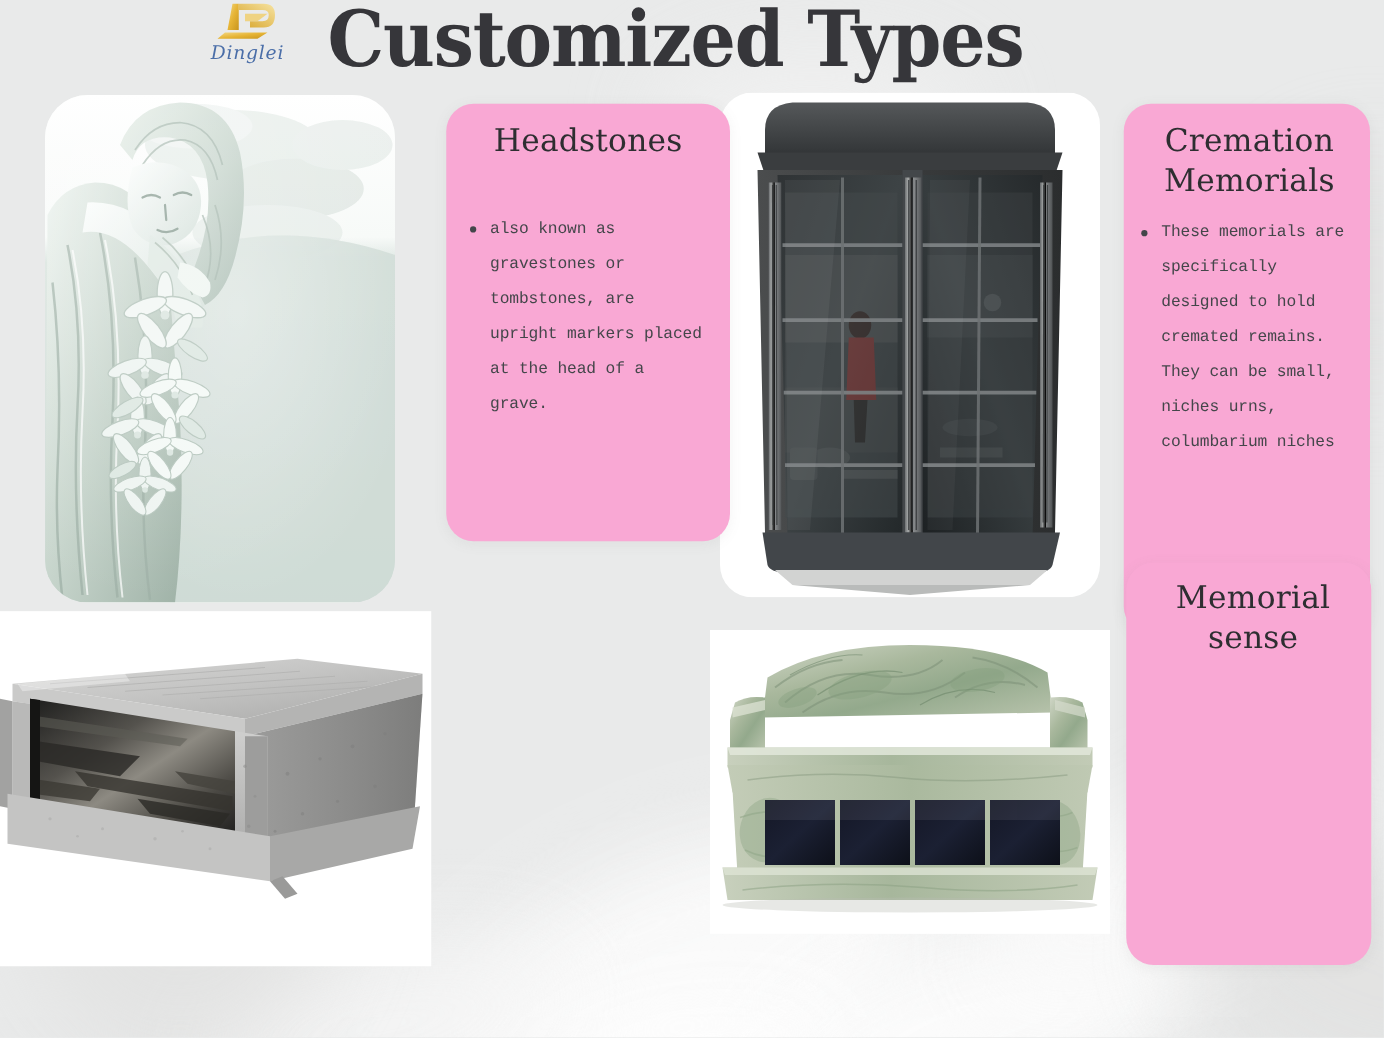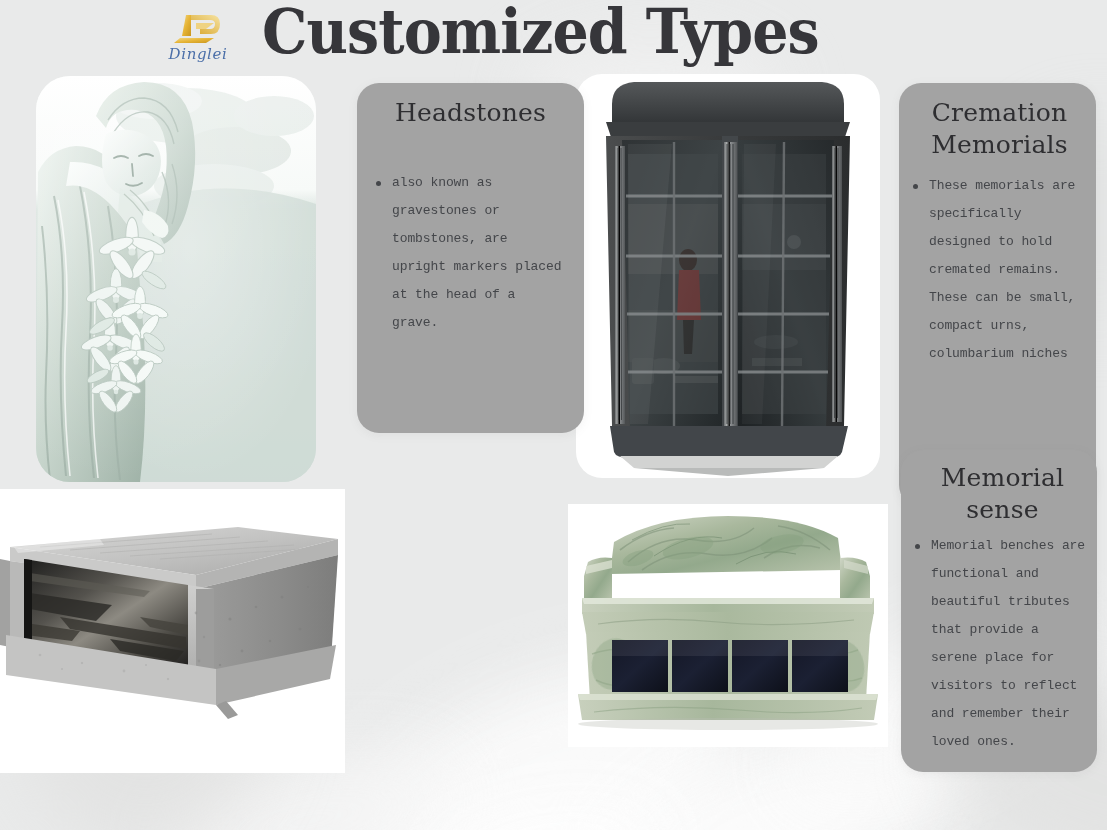--- a/index.html
+++ b/index.html
@@ -29,21 +29,21 @@
   .b6 { width:300px; height:170px; left:940px; top:700px; background:#dcdcdb; opacity:.5;  transform:rotate(20deg); }
   .b7 { width:260px; height:110px; left:520px; top:40px;  background:#f3f3f3; opacity:.7; }
   .b8 { width:200px; height:200px; left:1000px;top:120px; background:#dedfde; opacity:.45; }
   .b9 { width:240px; height:90px;  left:430px; top:806px; background:#fefefe; opacity:.95; transform:rotate(-8deg); }
 
   
   #stage { position:absolute; inset:0; z-index:2; }
 
   
   #logo-block {
-    position:absolute; left:148px; top:12px; width:100px; height:56px;
+    position:absolute; left:148px; top:0; width:100px; height:56px;
     text-align:center;
   }
   #logo-mark { width:56px; height:34px; margin:0 auto; display:block; }
   #logo-word {
     font-family:"DejaVu Serif", serif;
     font-style:italic;
     font-size:15px;
     color:#4a6ea8;
     letter-spacing:.6px;
     margin-top:-1px;
@@ -59,21 +59,21 @@
     color:#36363a;
     text-align:center;
     transform:scaleX(.92);
     transform-origin:left center;
     white-space:nowrap;
   }
 
   
   .card {
     position:absolute;
-    background:#a3a3a3;
+    background:#f9a8d4;
     border-radius:22px;
     box-shadow:0 2px 10px rgba(120,120,120,.09);
     padding:14px 16px 12px 16px;
   }
   .card h2 {
     font-family:"DejaVu Serif", serif;
     font-weight:400;
     font-size:25px;
     line-height:32px;
     color:#2e2e31;
@@ -646,25 +646,22 @@
   <section class="card" id="card-headstones">
     <h2>Headstones</h2>
     <ul>
       <li>also known as gravestones or tombstones, are upright markers placed at the head of a grave.</li>
     </ul>
   </section>
 
   <section class="card" id="card-cremation">
     <h2>Cremation Memorials</h2>
     <ul>
-      <li>These memorials are specifically designed to hold cremated remains. These can be small, compact urns, columbarium niches</li>
+      <li>These memorials are specifically designed to hold cremated remains. They can be small, niches urns, columbarium niches</li>
     </ul>
   </section>
 
 
   <section class="card" id="card-bench">
     <h2>Memorial sense</h2>
-    <ul>
-      <li>Memorial benches are functional and beautiful tributes that provide a serene place for visitors to reflect and remember their loved ones.</li>
-    </ul>
   </section>
 
 </div>
 
 </body></html>

